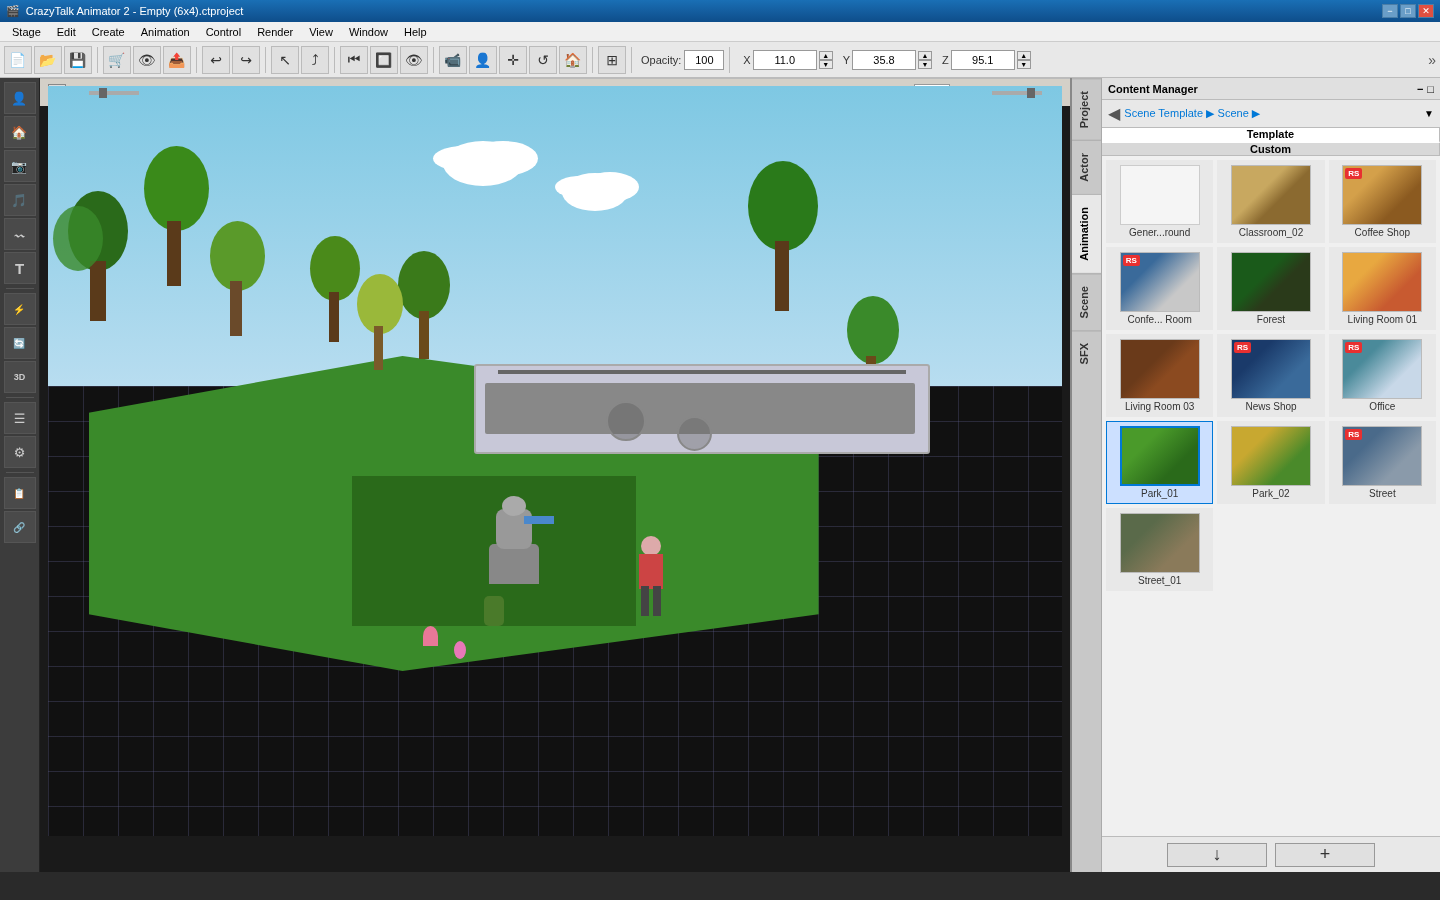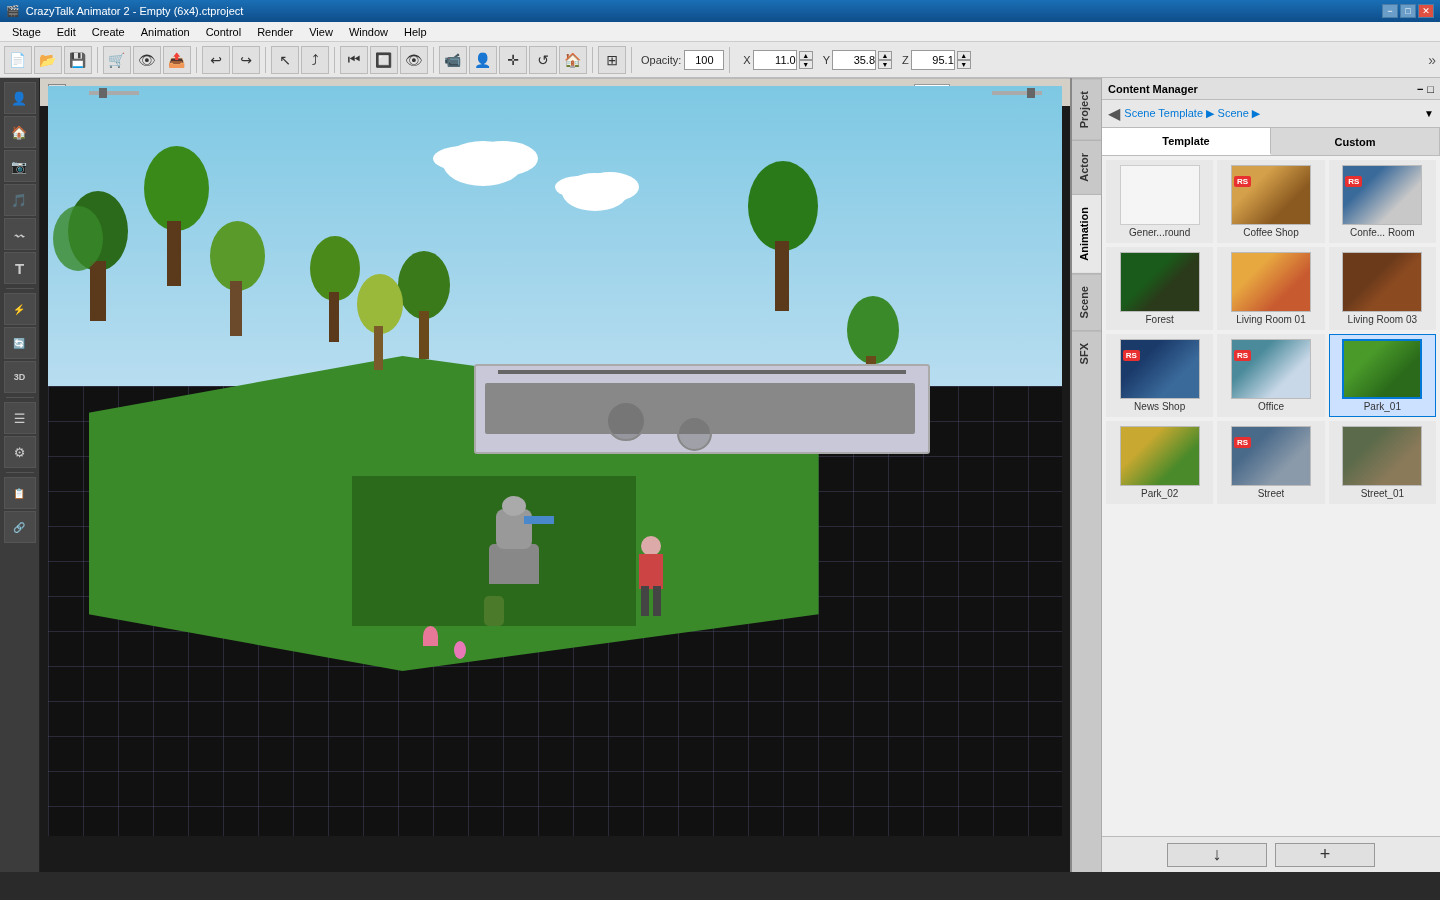--- a/index.html
+++ b/index.html
@@ -33,21 +33,21 @@
       display: flex; align-items: center; justify-content: center;
       cursor: pointer; font-size: 14px; color: #333;
     }
     .tb-label { font-size: 11px; color: #333; margin-left: 4px; }
     .tb-input {
       width: 40px; height: 20px; border: 1px solid #999; background: white;
       text-align: center; font-size: 11px; padding: 1px 2px;
     }
     .opacity-group { display: flex; align-items: center; gap: 3px; }
     .coord-group { display: flex; align-items: center; gap: 2px; margin-left: 4px; }
-    .coord-input { width: 44px; height: 20px; border: 1px solid #999; background: white; text-align: right; font-size: 11px; }
+    .coord-input { width: 64px; height: 20px; border: 1px solid #999; background: white; text-align: center; font-size: 11px; }
     .coord-spin { display: flex; flex-direction: column; }
     .coord-spin button { width: 14px; height: 9px; font-size: 7px; border: 1px solid #999; background: #e8e8e8; cursor: pointer; display: flex; align-items: center; justify-content: center; line-height: 1; }
 
     
     #main {
       display: flex; height: calc(900px - 22px - 20px - 36px - 28px);
     }
 
     
     #left-sidebar {
@@ -119,21 +119,21 @@
     #cm-nav {
       height: 28px; background: #e8e8e8; border-bottom: 1px solid #bbb;
       display: flex; align-items: center; padding: 0 6px; gap: 4px;
     }
     .cm-back { font-size: 16px; cursor: pointer; color: #555; }
     .cm-breadcrumb { font-size: 11px; color: #333; }
     .cm-breadcrumb span { color: #0078d7; cursor: pointer; text-align: center; }
     .cm-dropdown { font-size: 10px; cursor: pointer; margin-left: auto; }
     
     #cm-tabs {
-      height: 28px; display: flex; border-bottom: 1px solid #bbb;
+      height: 28px; display: flex; border-bottom: 1px solid #bbb; flex-direction: column;
     }
     .cm-tab {
       flex: 1; display: flex; align-items: center; justify-content: center;
       font-size: 11px; font-weight: bold; cursor: pointer; background: #d8d8d8;
       border-right: 1px solid #bbb;
     }
     .cm-tab.active { background: white; border-bottom: 2px solid white; }
     
     #cm-grid {
       flex: 1; overflow-y: auto; padding: 4px;
@@ -182,21 +182,21 @@
     .thumb-office { background: linear-gradient(135deg, #4a8a9a 30%, #c8d8e8 70%); }
     .thumb-palace { background: linear-gradient(135deg, #1a1a2a 40%, #3a2a5a 60%); }
     .thumb-park1 { background: linear-gradient(135deg, #4a9a2a 30%, #2a6a1a 70%); border: 2px solid #0078d7; }
     .thumb-park2 { background: linear-gradient(135deg, #c8a830 30%, #4a8a2a 70%); }
     .thumb-stage { background: linear-gradient(135deg, #3a1a4a 30%, #6a2a5a 70%); }
     .thumb-street { background: linear-gradient(135deg, #4a6a8a 30%, #8a9aaa 70%); }
     .thumb-street1 { background: linear-gradient(135deg, #5a6a4a 30%, #8a7a5a 70%); }
 
     
     .rs-badge {
-      position: absolute; top: 10px; left: 2px;
+      position: absolute; top: 2px; left: 2px;
       background: #e83030; color: white; font-size: 8px; font-weight: bold;
       padding: 1px 3px; border-radius: 2px;
     }
 
     
     #cm-grid::-webkit-scrollbar { width: 12px; }
     #cm-grid::-webkit-scrollbar-track { background: #e0e0e0; }
     #cm-grid::-webkit-scrollbar-thumb { background: #aaa; border: 1px solid #999; }
   </style>
 </head>
@@ -443,20 +443,24 @@
         <div class="cm-tab active">Template</div>
         <div class="cm-tab">Custom</div>
       </div>
       <div id="cm-grid">
 
       <div class="cm-item">
             <div class="cm-thumb thumb-general"></div>
             <div class="cm-thumb-label">Gener...round</div>
           </div>
           <div class="cm-item">
+            <div class="cm-thumb thumb-classroom2"></div>
+            <div class="cm-thumb-label">Classroom_02</div>
+          </div>
+          <div class="cm-item">
             <div class="cm-thumb thumb-coffee">
               <div class="rs-badge">RS</div>
             </div>
             <div class="cm-thumb-label">Coffee Shop</div>
           </div>
           <div class="cm-item">
             <div class="cm-thumb thumb-conf">
               <div class="rs-badge">RS</div>
             </div>
             <div class="cm-thumb-label">Confe... Room</div>

